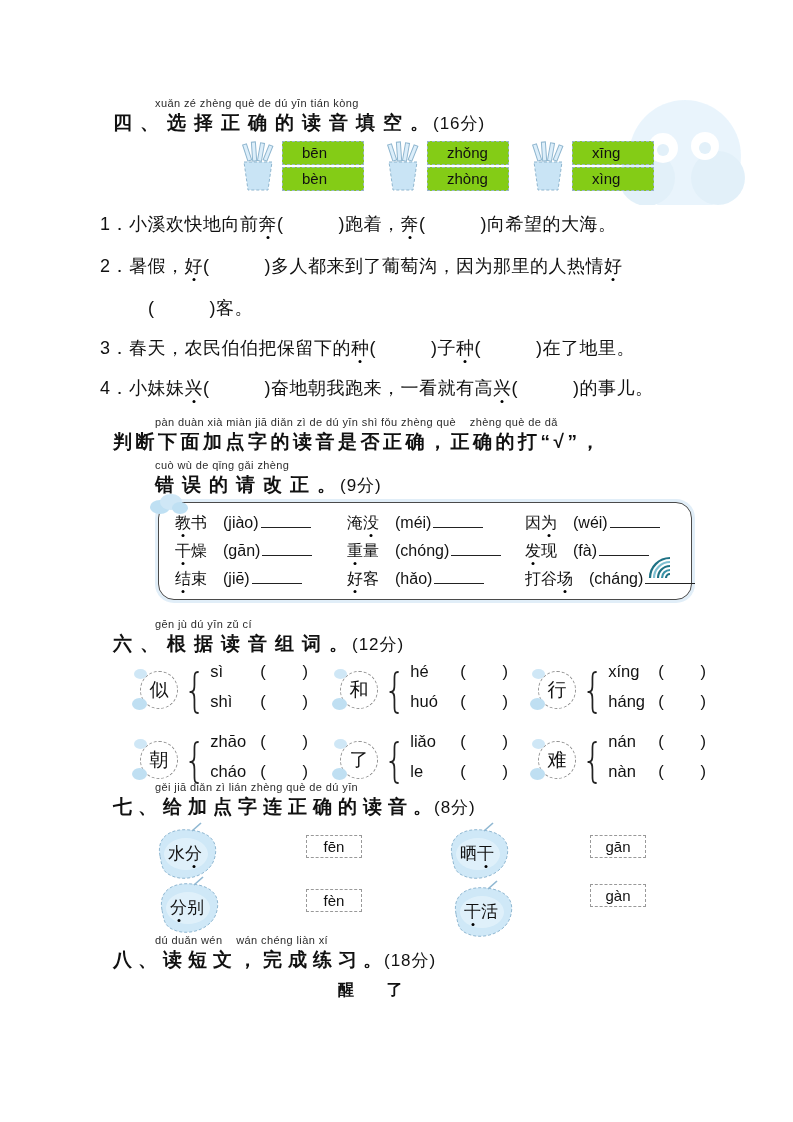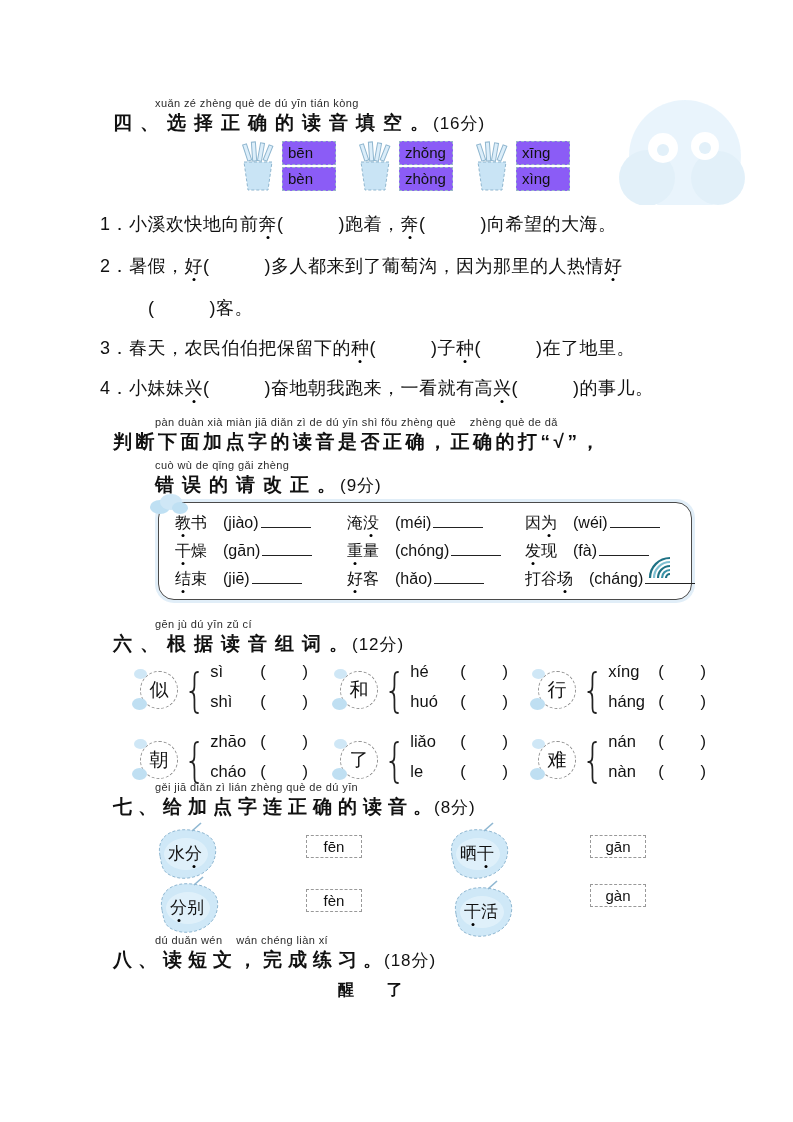--- a/index.html
+++ b/index.html
@@ -13,21 +13,21 @@
   .ls3{letter-spacing:3.5px;}
   .h-score{font-weight:normal;font-size:17px;letter-spacing:1px;margin-left:-4px;}
   .q{font-size:18px;white-space:pre-wrap;letter-spacing:.5px;line-height:1.35;}
   .dot-under{position:relative;display:inline-block;}
   .dot-under::after{content:"";position:absolute;left:50%;transform:translateX(-50%);
       bottom:-3px;width:3px;height:3px;border-radius:50%;background:#000;}
   
   .opt-row{display:flex;gap:17px;align-items:flex-start;z-index:2;}
   .opt-group{display:flex;align-items:flex-start;}
   .opt-col{display:flex;flex-direction:column;gap:2px;margin-left:2px;}
-  .opt-box{border:1px dashed #9ab6c9;background:#8b5cf6;min-width:42px;padding:1px 5px;
+  .opt-box{border:1px dashed #9ab6c9;background:#84cc16;min-width:42px;padding:1px 19px;
       font-size:15px;text-align:left;color:#111;line-height:20px;}
   
   .wordbox{border:1.6px solid #4a4a4a;border-radius:16px;box-shadow:0 0 0 3px rgba(170,205,235,.35);
       background:#fff;display:grid;grid-template-columns:172px 178px 182px;
       align-content:center;row-gap:7px;padding:10px 0 10px 16px;}
   .wb-item{font-size:16px;display:flex;align-items:baseline;white-space:pre;}
   .wb-item .rd{margin-left:16px;}
   .blank{display:inline-block;width:50px;border-bottom:1.4px solid #222;height:13px;margin-left:2px;}
   
   .s6-grid{display:grid;grid-template-columns:200px 198px 200px;row-gap:10px;}

